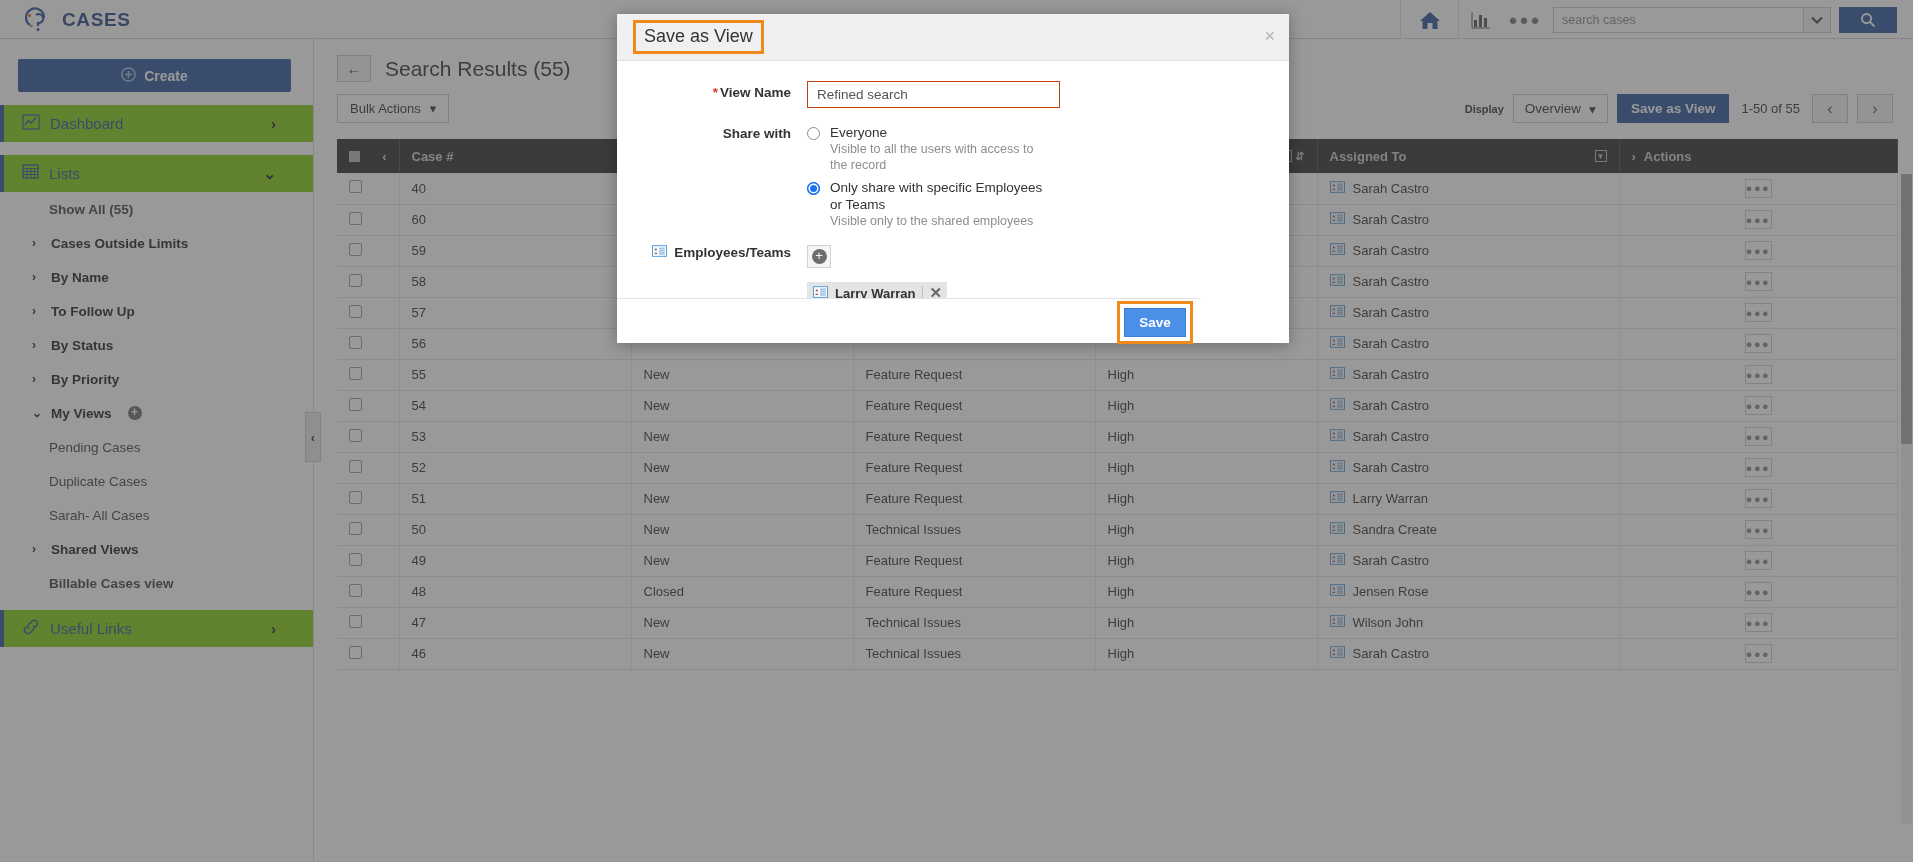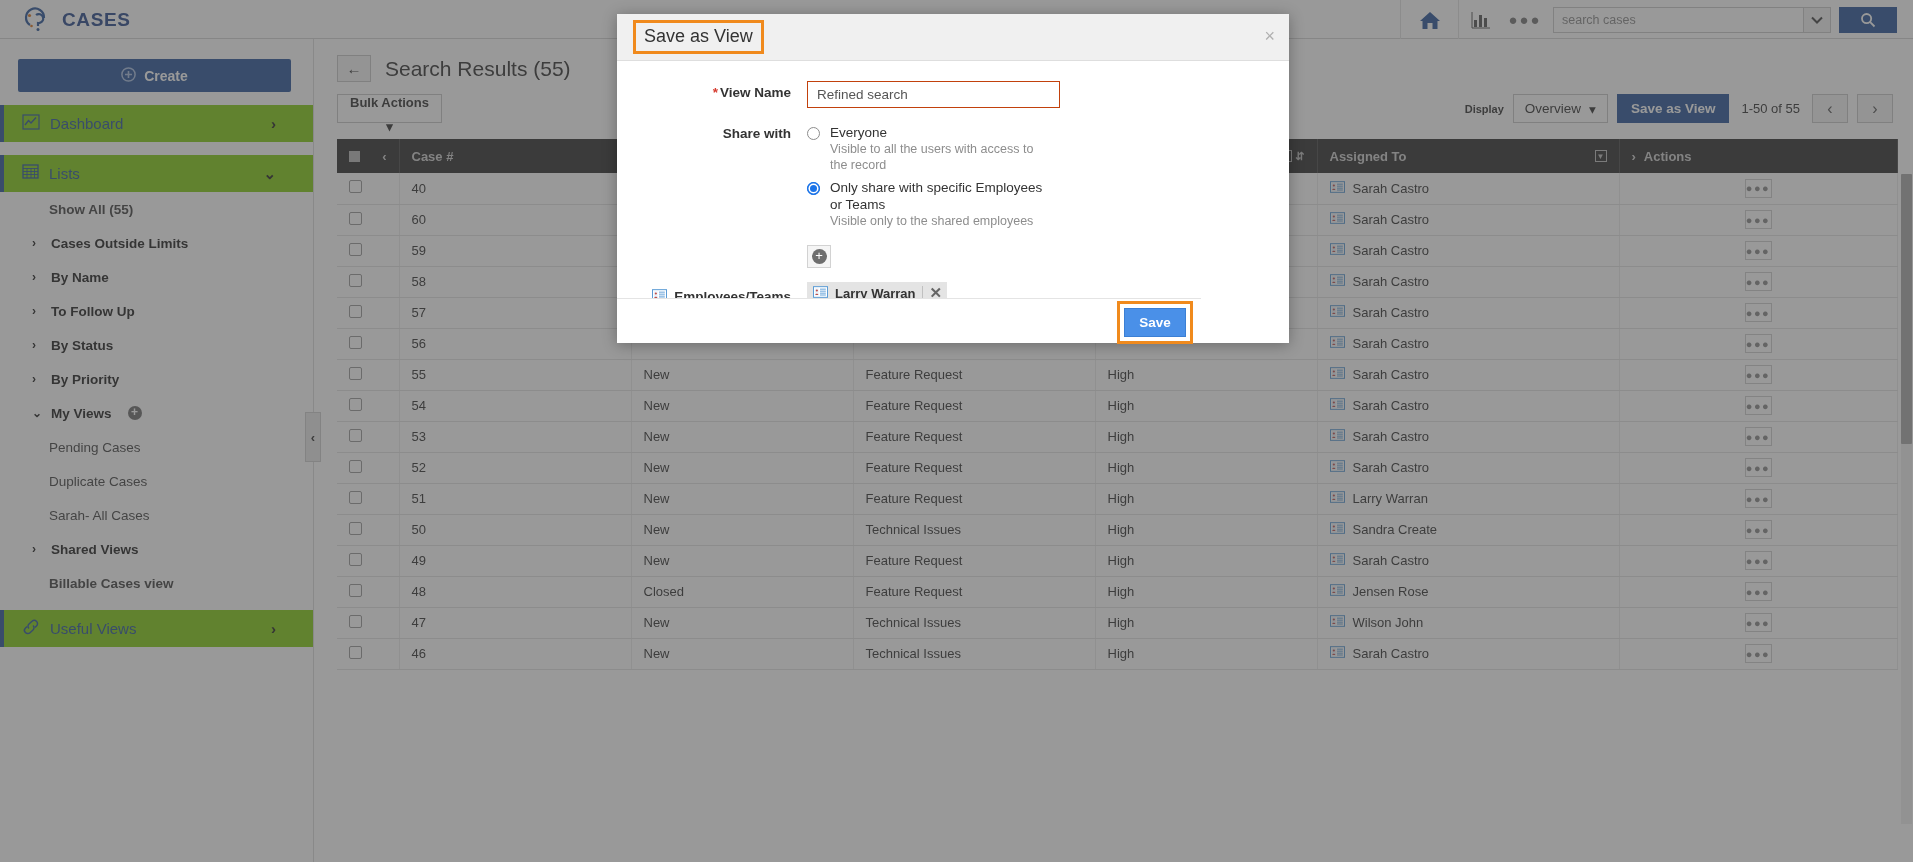--- a/index.html
+++ b/index.html
@@ -93,22 +93,22 @@
   .back-btn {
     width: 34px; height: 27px; border:1px solid #c8c8c8; background:#f3f3f3;
     display:flex; align-items:center; justify-content:center; cursor:pointer;
     font-size: 15px; color:#333;
   }
   .page-title { font-size: 21px; color:#333; }
 
   .toolbar { display:flex; align-items:center; padding: 12px 0 0 22px; position:relative; }
   .bulk-btn {
     height: 29px; border:1px solid #c8c8c8; background:#fff; padding: 0 12px;
-    display:flex; align-items:center; gap:9px; font-size:13px; font-weight:bold;
-    color:#333; cursor:pointer;flex-direction:column;
+    display:flex; align-items:center; gap:9px; font-size:13px; font-weight:normal;
+    color:#333; cursor:pointer;
   }
   .toolbar-right {
     position: absolute; right: 20px; top: 12px; display:flex; align-items:center; gap: 9px;
   }
   .display-lbl { font-size:11px; color:#333; font-weight:bold; }
   .overview-btn {
     height: 29px; border:1px solid #c8c8c8; background:#fff; padding:0 11px;
     display:flex; align-items:center; gap:8px; font-size:13.5px; color:#333; cursor:pointer;
   }
   .saveview-btn {
@@ -192,21 +192,21 @@
     background:#fff; margin-top: 3px; flex:none; cursor:pointer; position:relative;
   }
   .radio.on { border-color:#1a73e8; border-width: 1px; }
   .radio.on::after {
     content:""; position:absolute; left:2px; top:2px; width:7px; height:7px;
     border-radius:50%; background:#1a73e8;
     box-shadow: 0 0 0 1.5px #fff, 0 0 0 3px #1a73e8;
   }
   .radio-main { font-size: 13.5px; color:#333; line-height: 17px; max-width: 215px; }
   .radio-sub { font-size: 12.5px; color:#8d8d8d; line-height: 16px; max-width: 215px; }
-  .et-label { display:flex; align-items:flex-end; justify-content:flex-end; gap:7px; width:190px; padding-right:16px; font-size:13.5px; font-weight:bold; color:#333; }
+  .et-label { display:flex; align-items:flex-start; justify-content:flex-end; gap:7px; width:190px; padding-right:16px; font-size:13.5px; font-weight:bold; color:#333; }
   .add-btn {
     width: 24px; height: 23px; border:1px solid #d2d2d2; background:#f5f5f5;
     display:flex; align-items:center; justify-content:center; cursor:pointer;
   }
   .plus-gray {
     width:15px; height:15px; border-radius:50%; background:#6e6e6e; color:#fff;
     font-size:13px; line-height:14px; text-align:center;
   }
   .chip {
     display:inline-flex; align-items:center; gap:7px; background:#e4e4e4;
@@ -363,21 +363,21 @@
       </div>
     </div>
 
     <div class="nav-main" style="margin-top:10px;">
       <span>
         <svg width="18" height="16" viewBox="0 0 18 16">
           <path d="M7 9.5 A3 3 0 0 1 7 5 L10 2.3 A3.2 3.2 0 0 1 14.5 7 L13 8.4" fill="none" stroke="#2a5699" stroke-width="1.5"></path>
           <path d="M11 6.5 A3 3 0 0 1 11 11 L8 13.7 A3.2 3.2 0 0 1 3.5 9 L5 7.6" fill="none" stroke="#2a5699" stroke-width="1.5"></path>
         </svg>
       </span>
-      <span class="lbl">Useful Views</span>
+      <span class="lbl">Useful Links</span>
       <span class="chev">›</span>
     </div>
   </div>
 
   <div class="collapse-handle">‹</div>
 
   <div class="content">
 
     <div class="page-head">
       <div class="back-btn">←</div>

